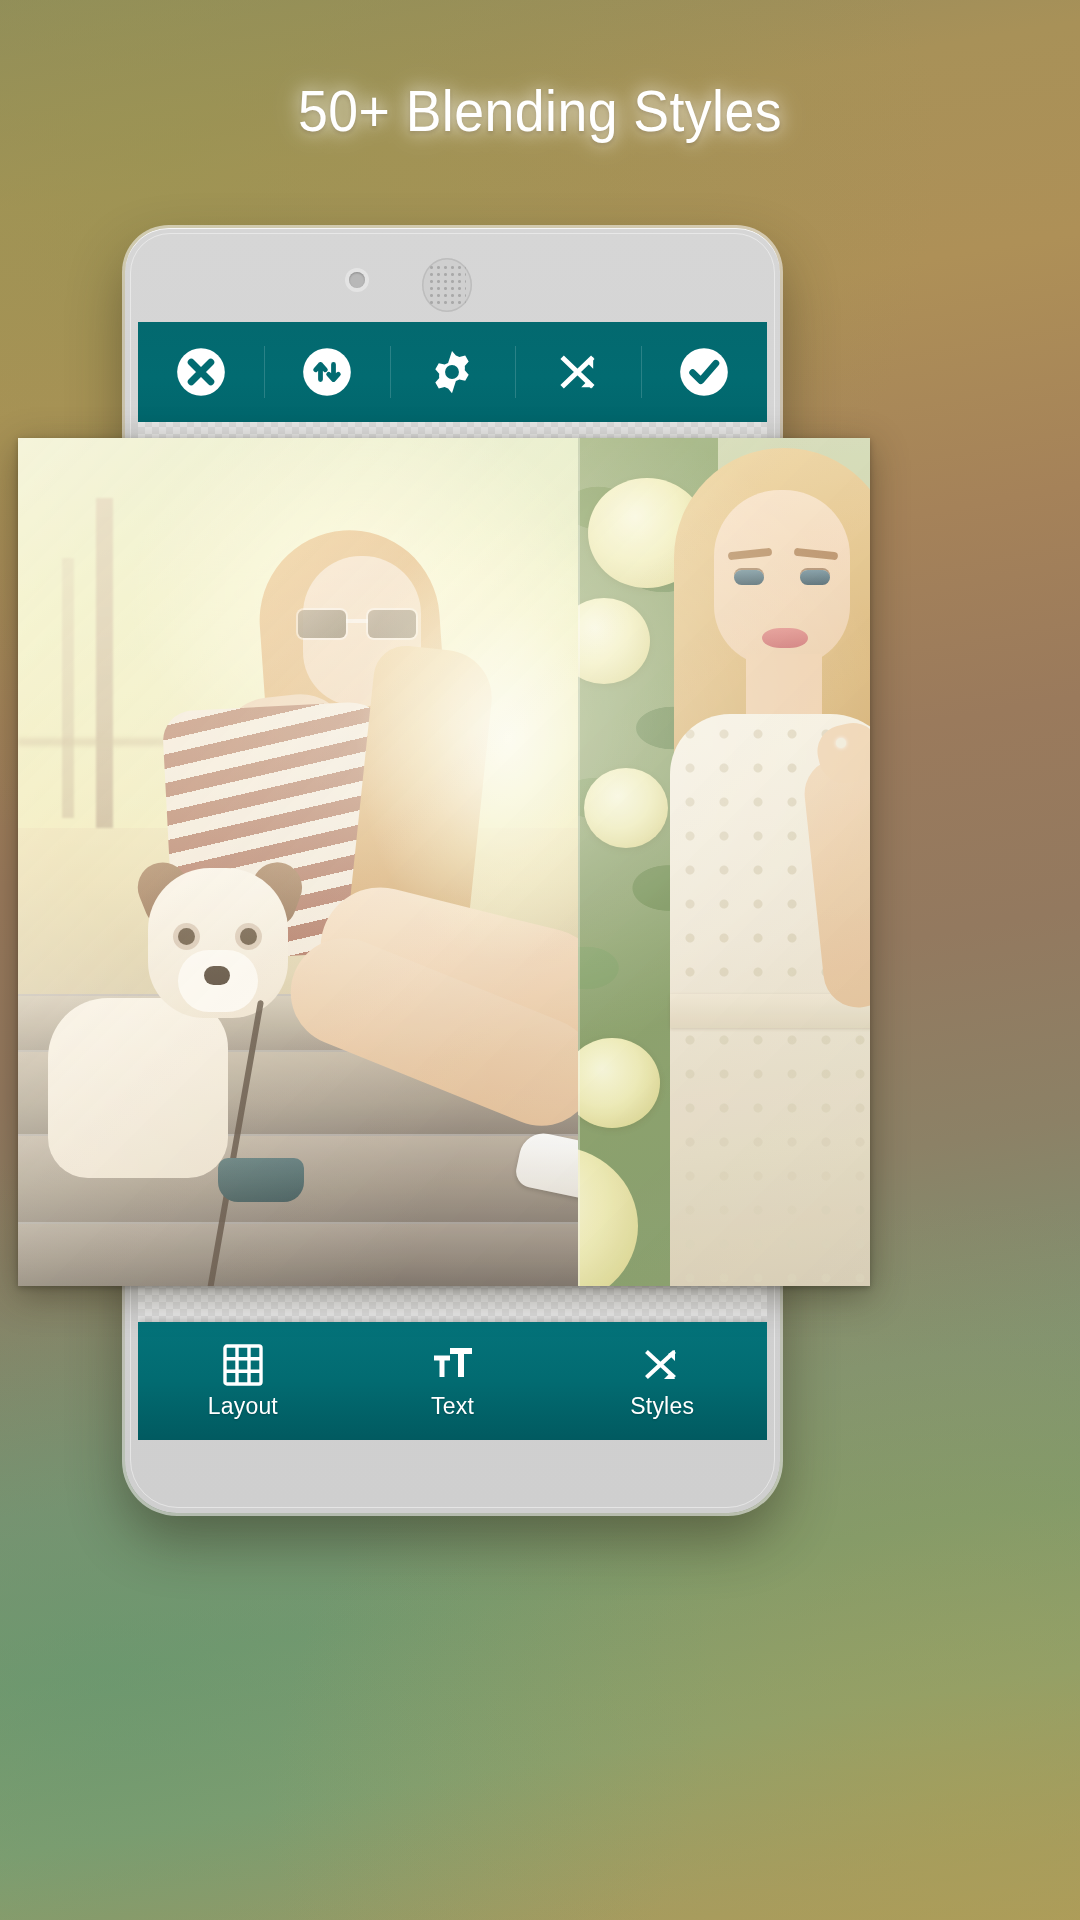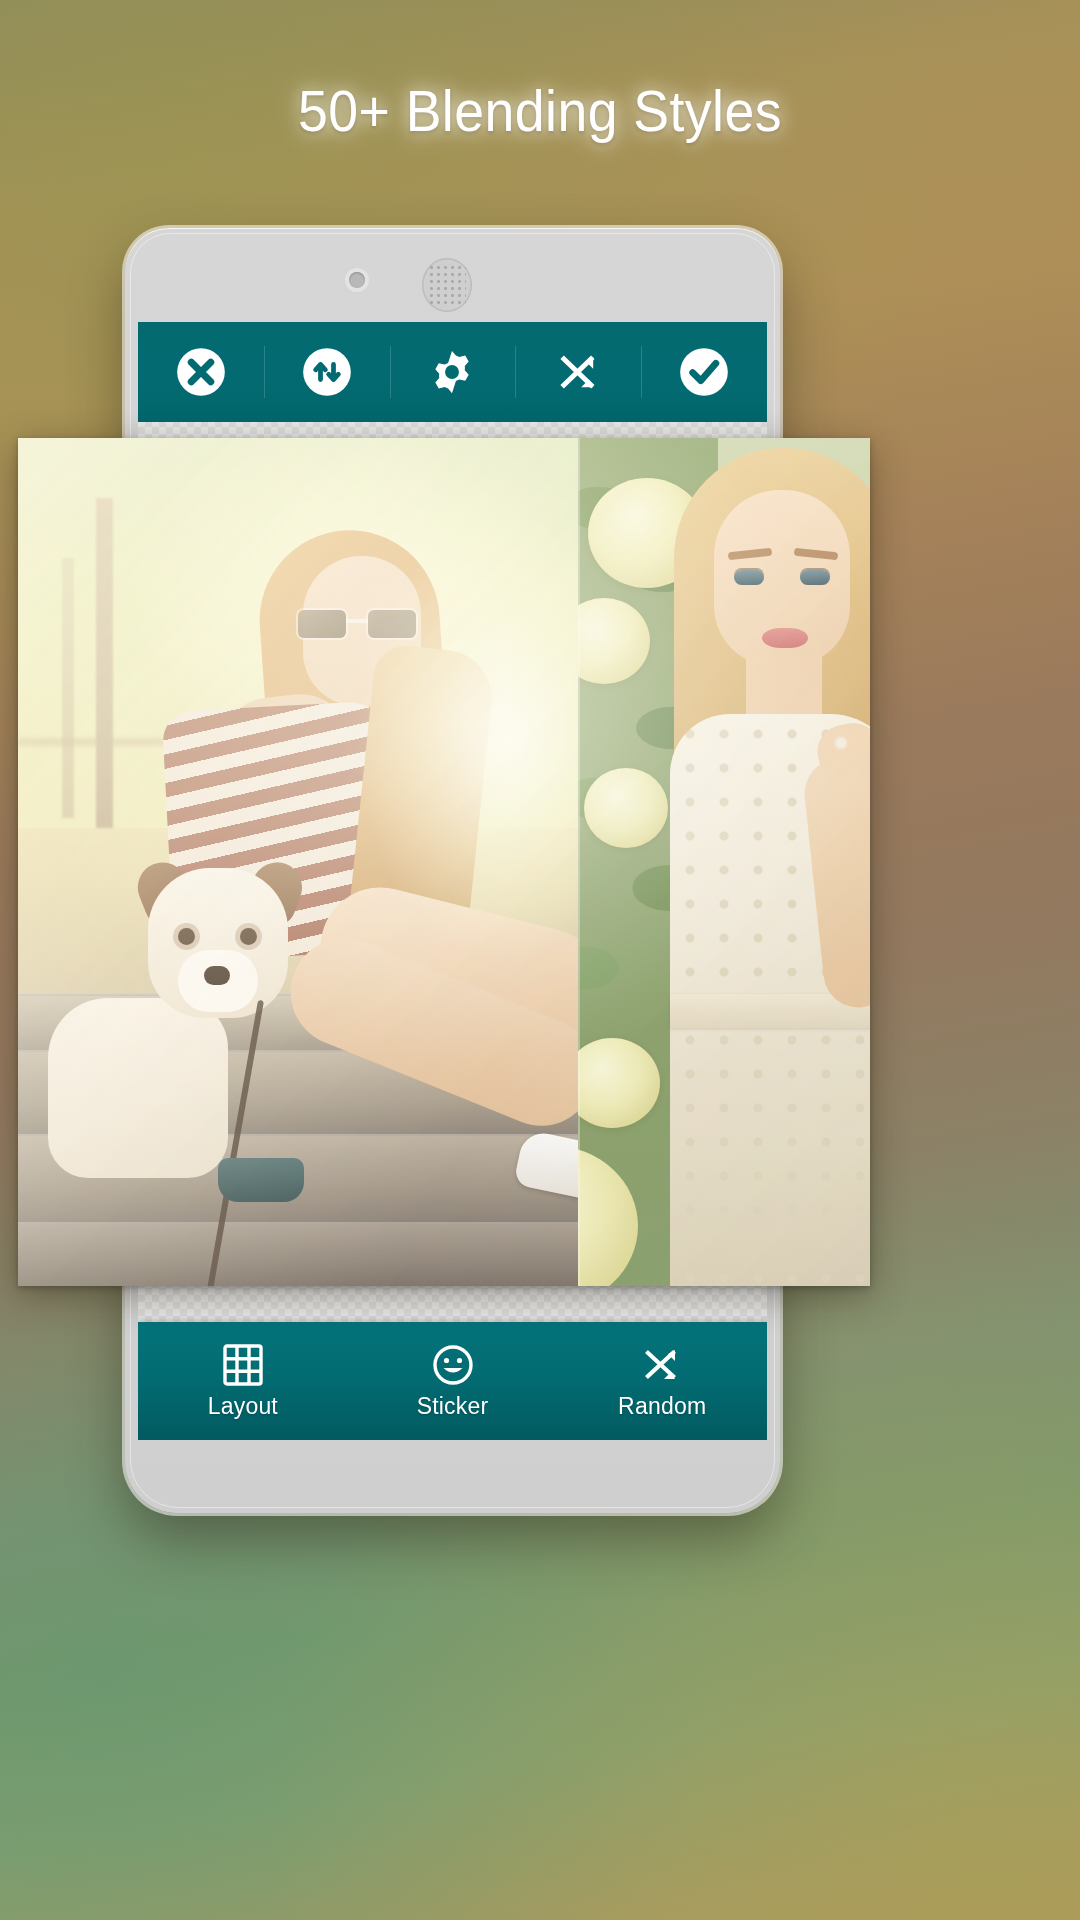--- a/index.html
+++ b/index.html
@@ -460,41 +460,39 @@
       <div class="bb-cell">
         <svg class="bb-icon" viewBox="0 0 44 44">
           <rect x="4" y="3" width="36" height="38" rx="2" fill="none" stroke="#ffffff" stroke-width="3.4"></rect>
           <path d="M16 3 V41 M28 3 V41 M4 15.7 H40 M4 28.3 H40" stroke="#ffffff" stroke-width="3.4"></path>
         </svg>
         <span class="bb-label">Layout</span>
       </div>
 
 
 
+
       <div class="bb-cell">
         <svg class="bb-icon" viewBox="0 0 44 44">
-          <circle cx="22" cy="22" r="18" fill="none" stroke="#ffffff" stroke-width="3.4"></circle>
-          <circle cx="15.5" cy="17.5" r="2.6" fill="#ffffff"></circle>
-          <circle cx="28.5" cy="17.5" r="2.6" fill="#ffffff"></circle>
-          <path d="M12.5 25 Q22 34 31.5 25 Z" fill="#ffffff"></path>
-        </svg>
-        <span class="bb-label">Sticker</span>
-      </div>
-
+          <path d="M3 15 H19 M11 15 V34" stroke="#ffffff" stroke-width="5" stroke-linecap="butt" fill="none"></path>
+          <path d="M19 8 H41 M30 8 V34" stroke="#ffffff" stroke-width="6" stroke-linecap="butt" fill="none"></path>
+        </svg>
+        <span class="bb-label">Text</span>
+      </div>
 
       <div class="bb-cell">
         <svg class="bb-icon" viewBox="0 0 44 44">
           <g stroke="#ffffff" stroke-width="4.2" stroke-linecap="square" fill="none">
             <path d="M8 10 L33 33"></path>
             <path d="M8 33 L33 10"></path>
           </g>
           <path d="M35 7 L35 18 L28 11 Z" fill="#ffffff"></path>
           <path d="M35 36 L24 36 L31 29 Z" fill="#ffffff"></path>
         </svg>
-        <span class="bb-label">Random</span>
+        <span class="bb-label">Styles</span>
       </div>
 
     </div>
   </div>
 </div>
 
 <div class="collage">
 
   <div class="pane pane-left">
     <div class="ph-left">

